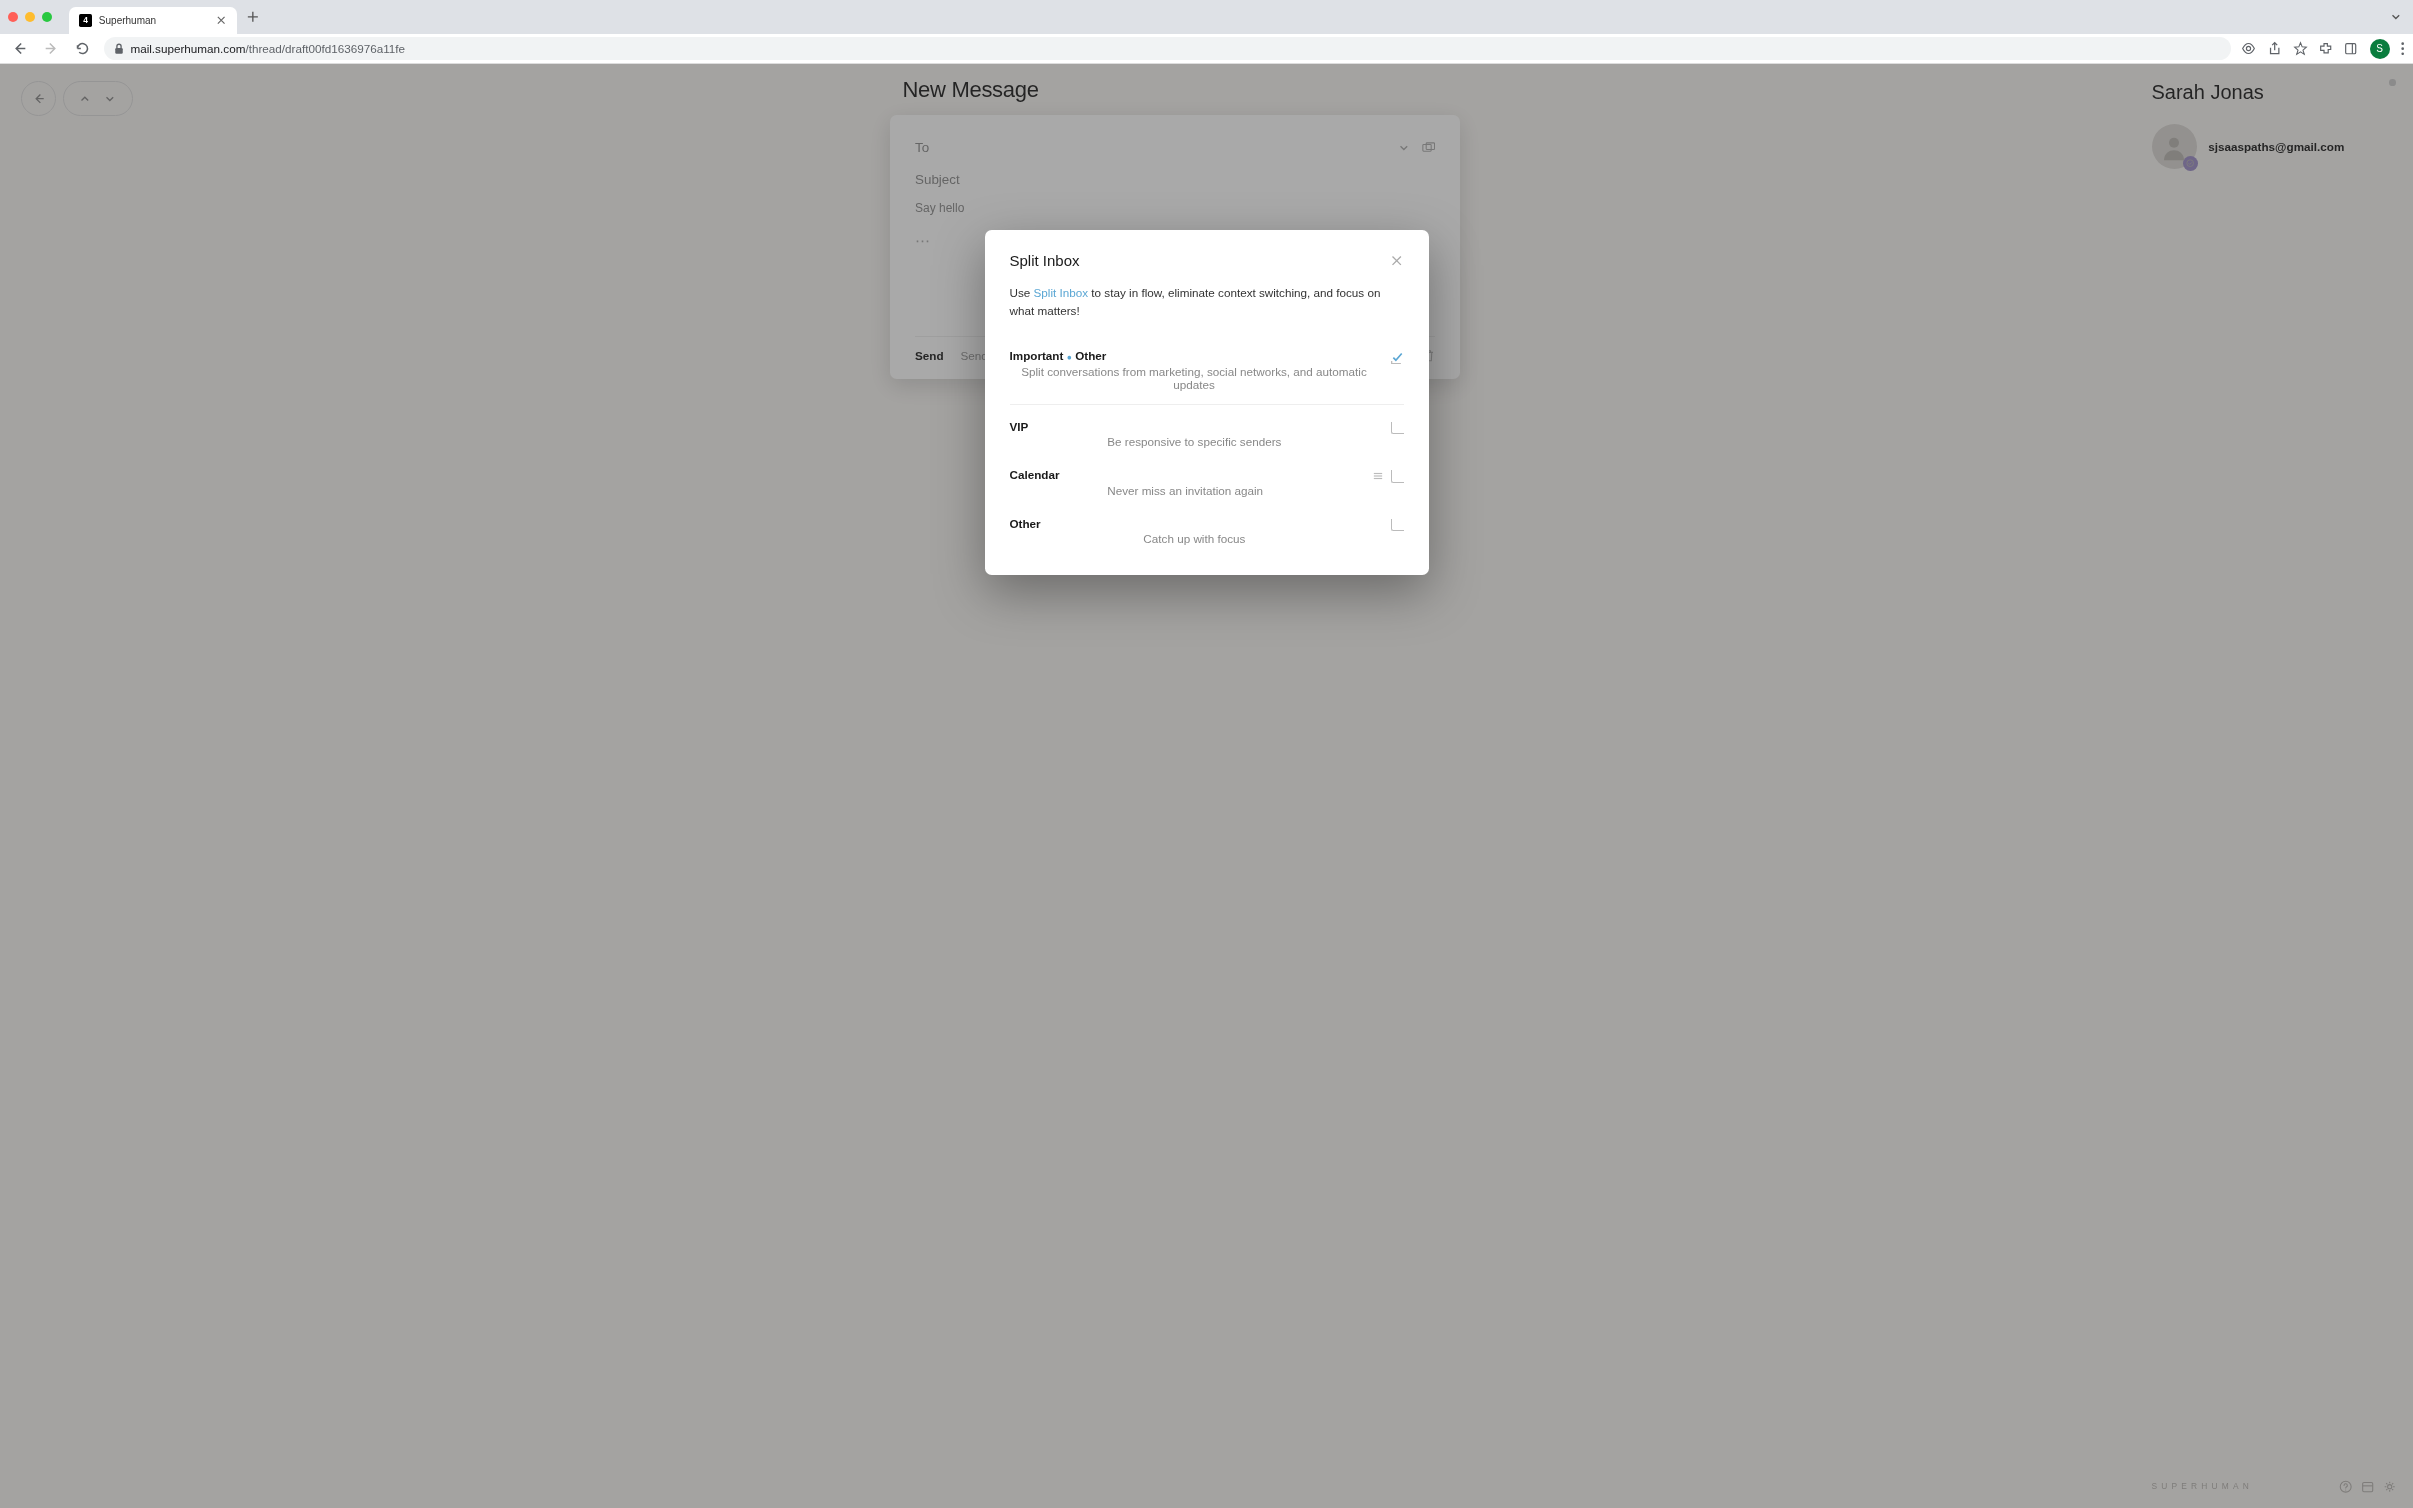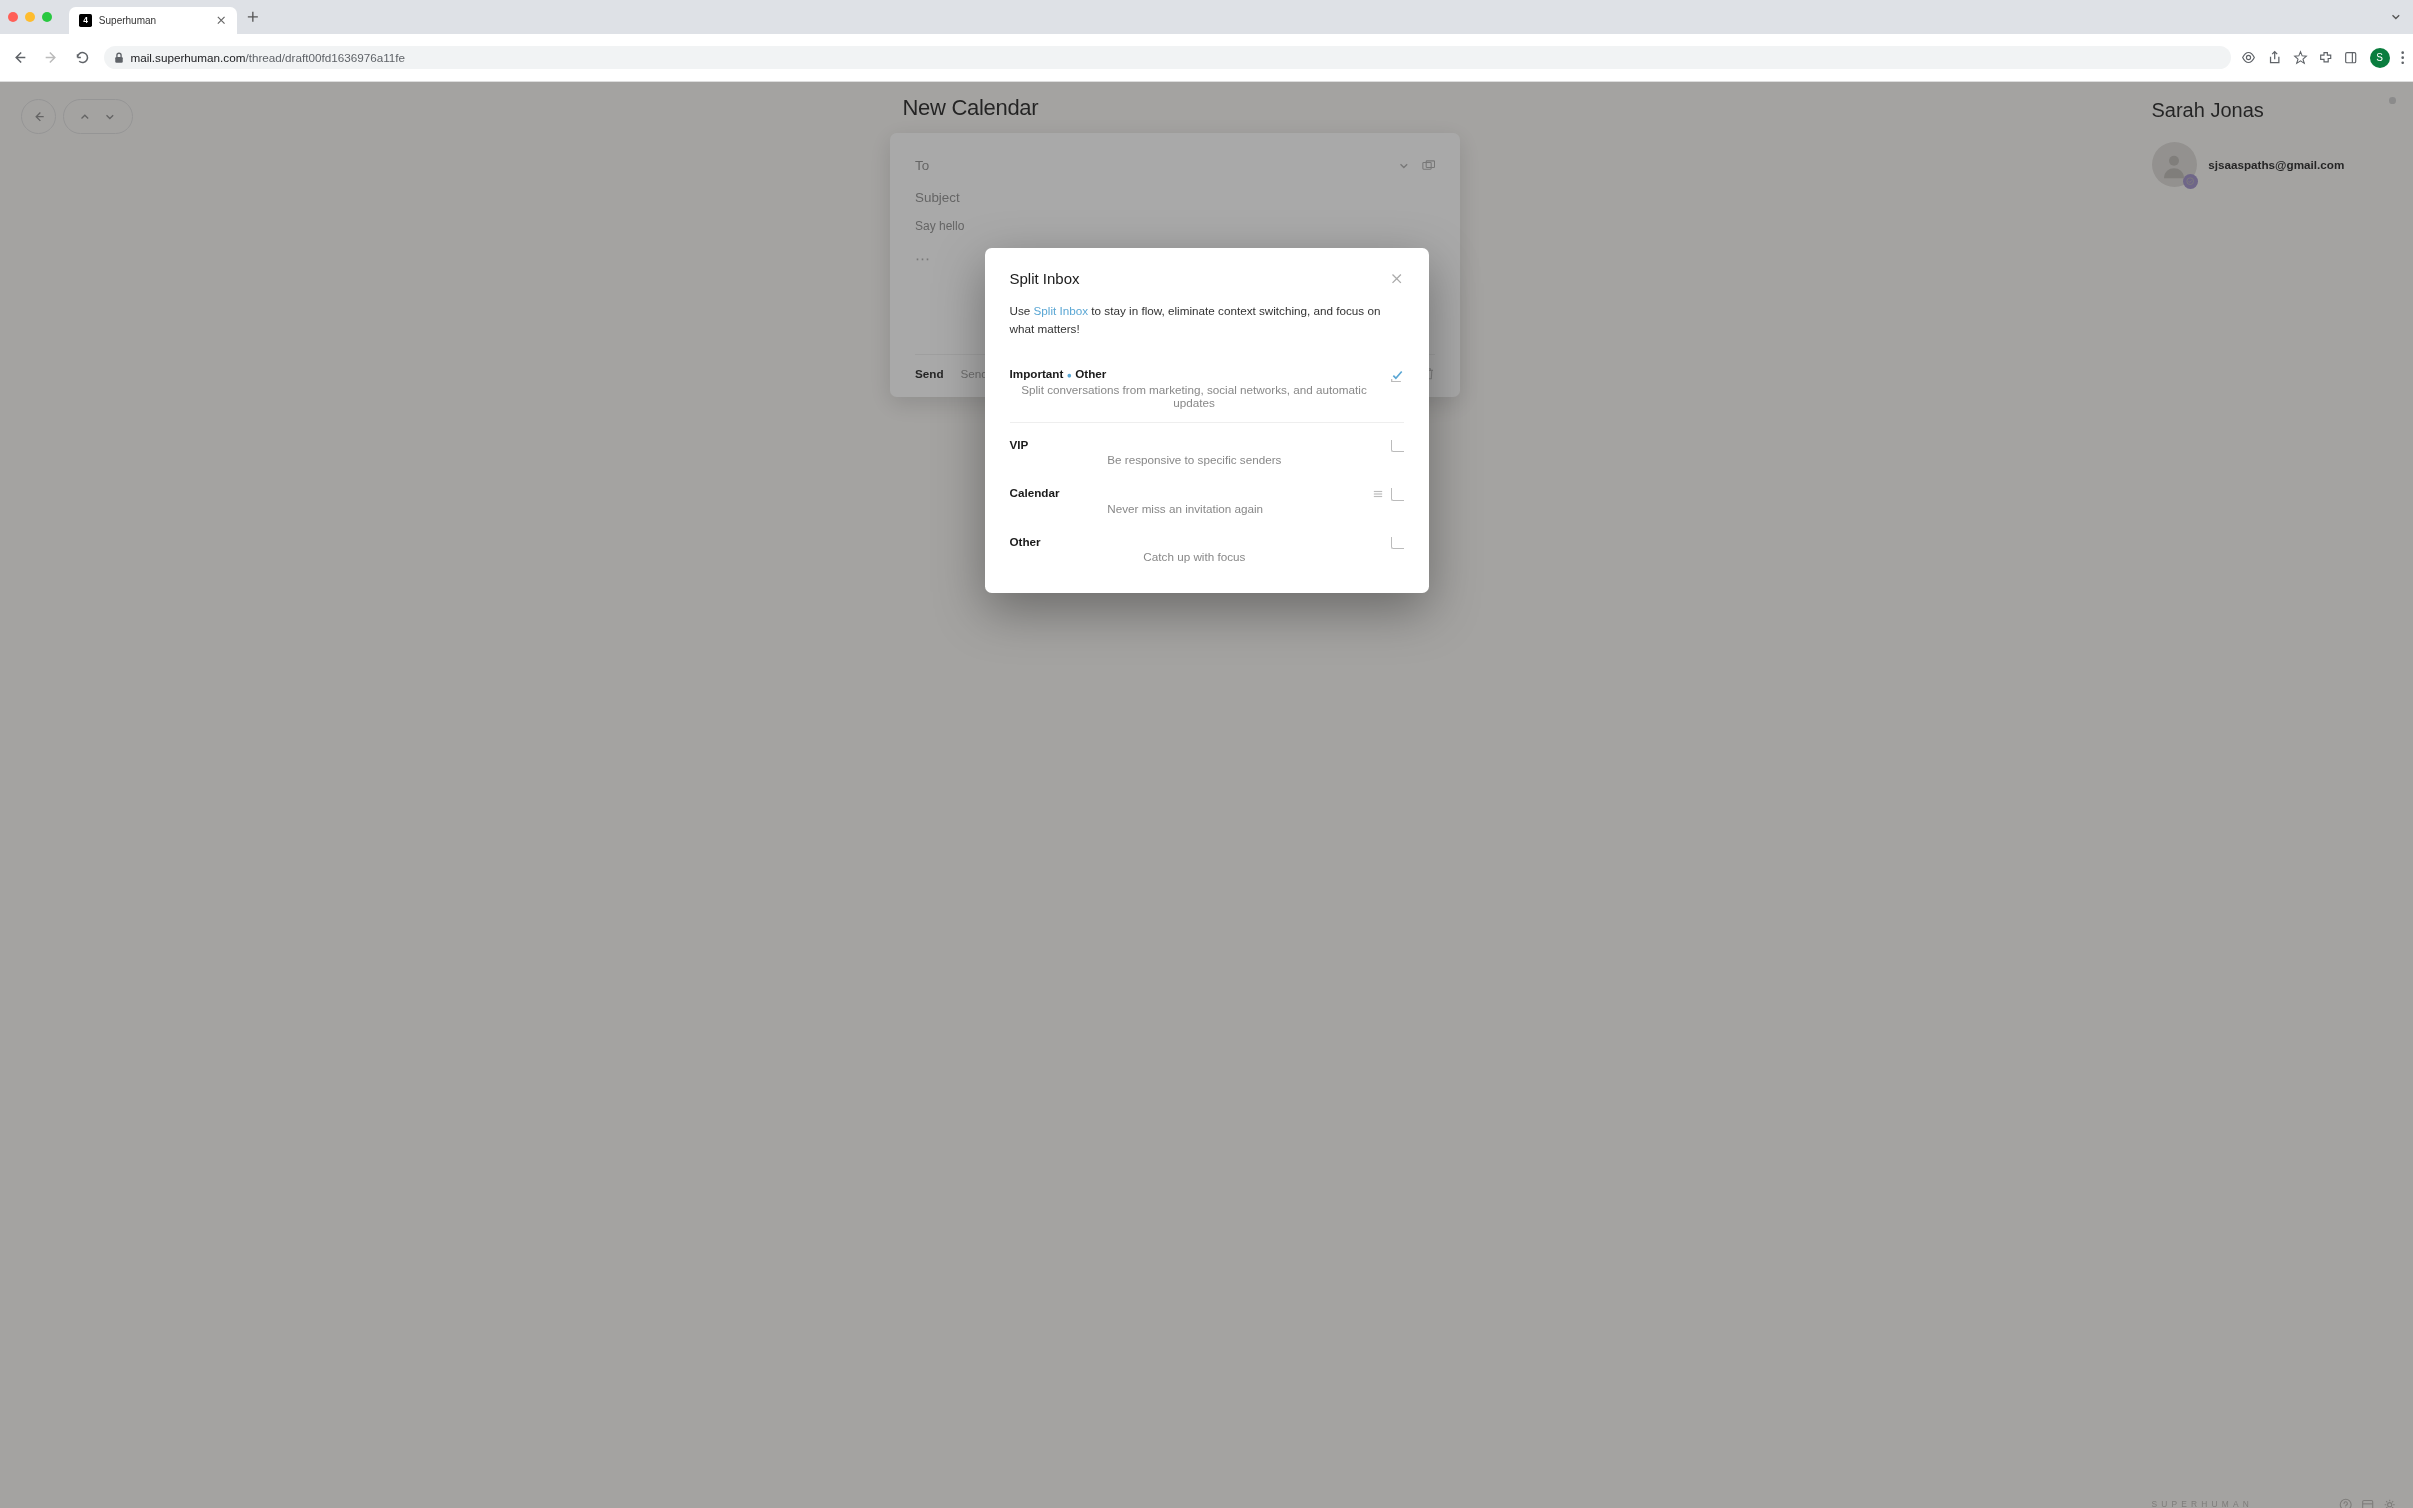--- a/index.html
+++ b/index.html
@@ -17,21 +17,21 @@
 .tl-green { background: #28c840; }
 
 .tabs-bar { display: flex; align-items: center; flex: 1; height: 100%; }
 .tab { display: flex; align-items: center; background: #fff; height: 27px; padding: 0 10px; border-radius: 6.7px 6.7px 0 0; gap: 6.7px; min-width: 168px; margin-top: 6.7px; }
 .tab-favicon { width: 13.4px; height: 13.4px; background: #000; color: #fff; display: flex; align-items: center; justify-content: center; font-size: 8.4px; font-weight: bold; border-radius: 1.7px; }
 .tab-title { font-size: 10px; color: #333; flex: 1; }
 .tab-close { width: 11.7px; height: 11.7px; display: flex; align-items: center; justify-content: center; color: #666; cursor: pointer; }
 .new-tab-btn { margin-left: 6.7px; color: #555; cursor: pointer; padding: 3.4px; }
 .chrome-chevron { margin-left: auto; color: #555; padding: 3.4px; }
 
-.url-bar { background: #fff; height: 48px; display: flex; align-items: center; padding: 0 8.4px; gap: 10px; border-bottom: 0.8px solid #ddd; }
+.url-bar { background: #fff; height: 30px; display: flex; align-items: center; padding: 0 8.4px; gap: 10px; border-bottom: 0.8px solid #ddd; }
 .nav-btn { color: #5f6368; cursor: pointer; padding: 3.4px; display: flex; align-items: center; }
 .nav-btn.disabled { color: #bbb; }
 .url-field { flex: 1; display: flex; align-items: center; background: #f1f3f4; height: 23.5px; border-radius: 11.7px; padding: 0 10px; gap: 6.7px; }
 .lock-icon { color: #5f6368; }
 .url-text { font-size: 11.7px; color: #202124; }
 .url-path { color: #5f6368; }
 .url-actions { display: flex; gap: 11.7px; align-items: center; }
 .url-action-icon { color: #5f6368; cursor: pointer; }
 .avatar-circle { width: 20px; height: 20px; border-radius: 50%; background: #0a7d3e; color: #fff; display: flex; align-items: center; justify-content: center; font-size: 10px; font-weight: 500; }
 
@@ -216,21 +216,21 @@
             <svg width="11.7" height="11.7" viewBox="0 0 14 14">
               <path d="M3 5 L7 9 L11 5" stroke="currentColor" stroke-width="1.6" fill="none"></path>
             </svg>
           </span>
       </div>
     </div>
   </div>
 
   <div class="center-col">
     <div class="compose-header">
-      <div class="compose-title">New Calendar</div>
+      <div class="compose-title">New Message</div>
     </div>
     <div class="compose-card">
       <div class="compose-row compose-to-row">
         <span class="compose-label">To</span>
         <div class="to-actions">
           <svg width="11.7" height="11.7" viewBox="0 0 14 14">
               <path d="M3 5 L7 9 L11 5" stroke="currentColor" stroke-width="1.6" fill="none"></path>
             </svg>
           <svg width="13.4" height="11.7" viewBox="0 0 16 14">
               <rect x="1" y="3" width="10" height="8" rx="1" stroke="currentColor" stroke-width="1.3" fill="none"></rect>

